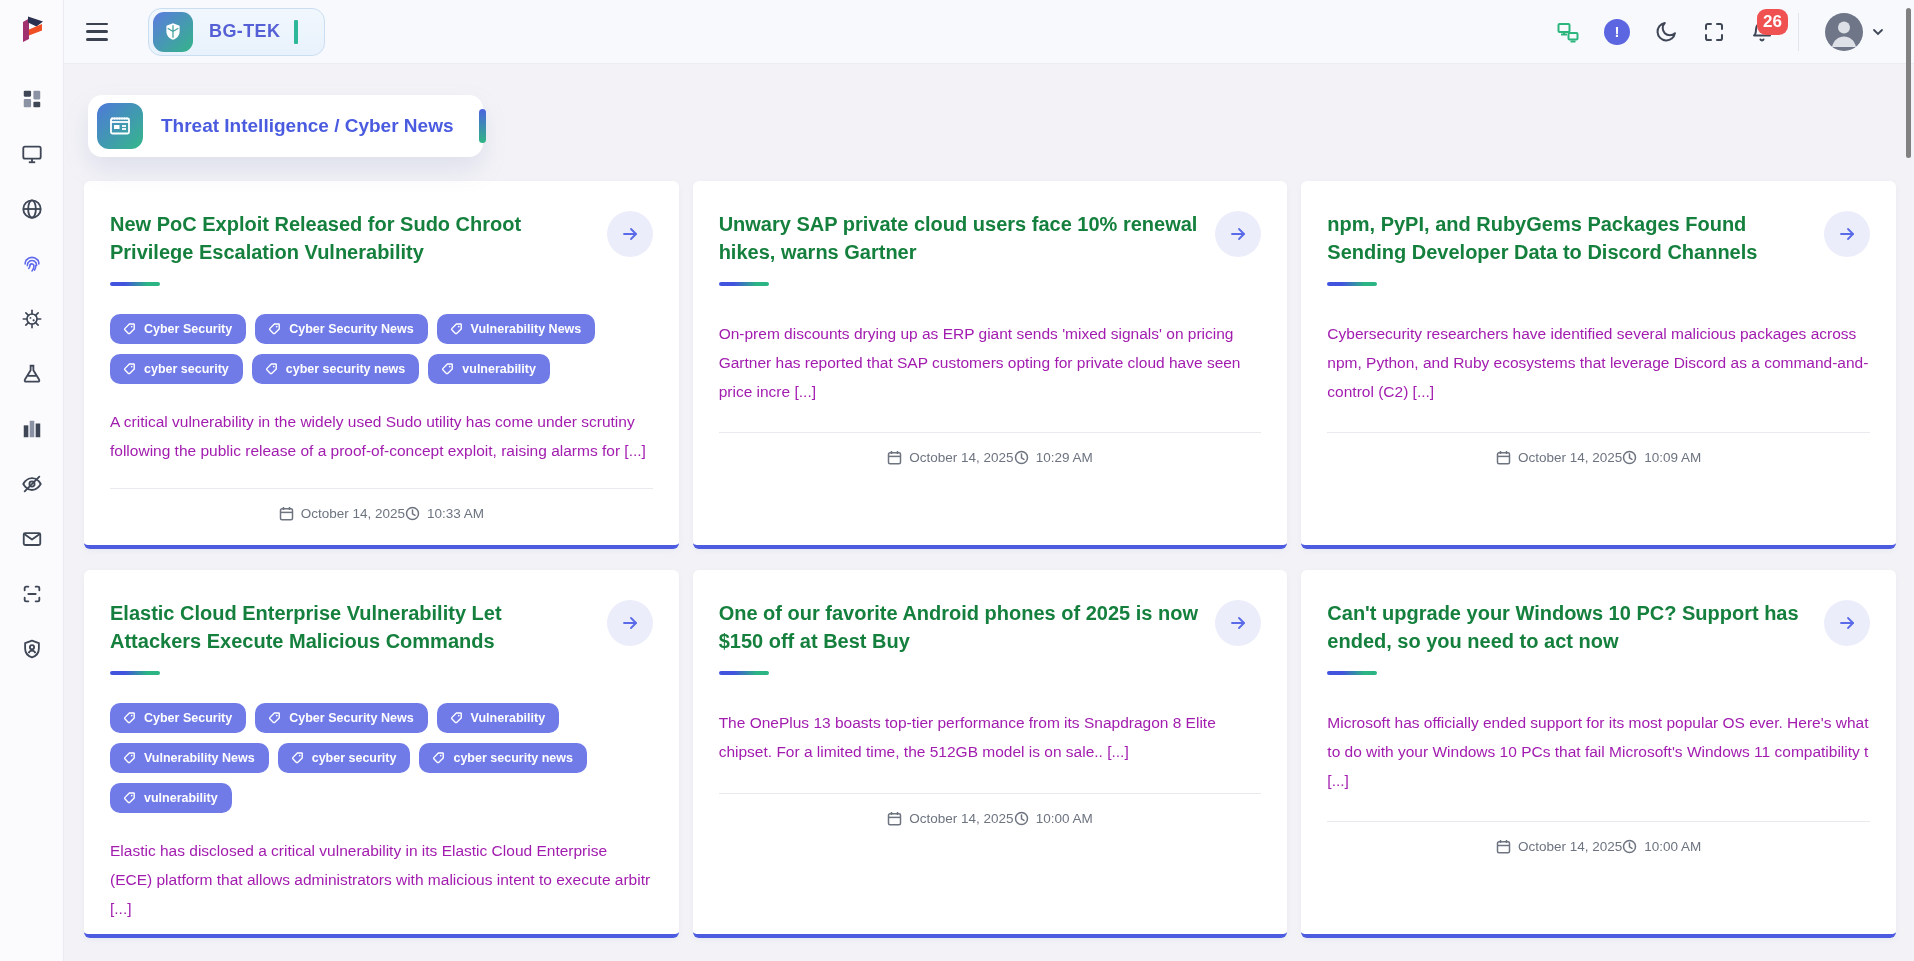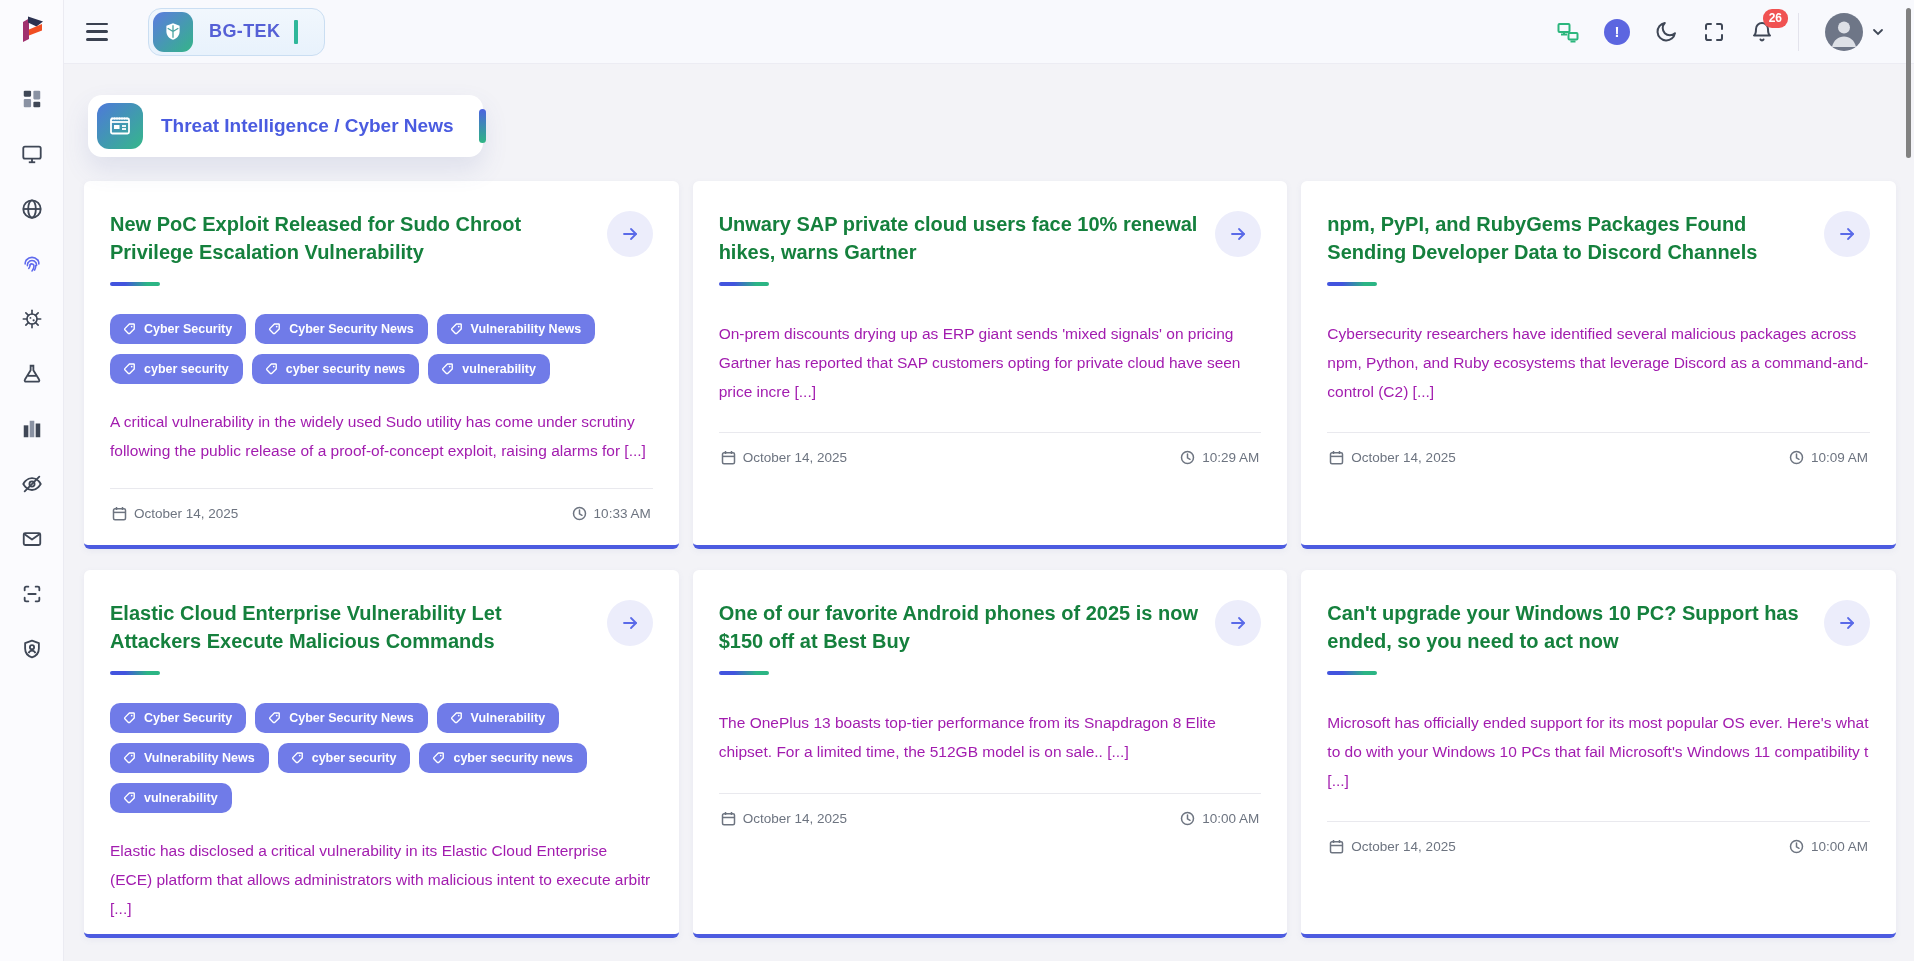--- a/index.html
+++ b/index.html
@@ -27,21 +27,21 @@
                 display:flex; align-items:center; justify-content:center; }
   .brand-text { margin-left:16px; font-size:18px; font-weight:700; color:#5560d6; letter-spacing:.4px; }
   .brand-cursor { width:4px; height:24px; background:#2fb79a; border-radius:1px; margin-left:14px; }
   .header-right { margin-left:auto; display:flex; align-items:center; gap:24px; }
   .h-icon { width:24px; height:24px; color:#3f4756; cursor:pointer; position:relative; }
   .h-icon svg { width:24px; height:24px; display:block; }
   .h-icon.green { color:#2cb67d; }
   .alert-chip { width:26px; height:26px; border-radius:50%; background:#5c66e0; color:#fff;
                 display:flex; align-items:center; justify-content:center; font-weight:700; font-size:15px; cursor:pointer; }
   .bell-wrap { position:relative; cursor:pointer; }
-  .bell-badge { position:absolute; top:-11px; right:-14px; background:#f05252; color:#fff; font-size:12px;
+  .bell-badge { position:absolute; top:-11px; right:-14px; background:#f05252; color:#fff; font-size:17px;
                 font-weight:700; padding:2px 6px; border-radius:9px; line-height:1.3; }
   .avatar-block { display:flex; align-items:center; gap:9px; padding-left:26px; border-left:1px solid #e3e3ec; cursor:pointer; }
   .avatar { width:38px; height:38px; border-radius:50%; background:#6e7687; overflow:hidden;
             display:flex; align-items:flex-end; justify-content:center; }
 
   
   .main { flex:1; overflow:hidden; background:#f3f3f7; }
   .banner { display:inline-flex; align-items:center; position:relative; margin:31px 0 0 24px;
             background:#fff; border-radius:14px; padding:8px 30px 8px 9px;
             box-shadow:0 12px 26px rgba(80,90,160,.13);text-align:center; }
@@ -60,21 +60,21 @@
   .arrow-btn { flex:0 0 46px; width:46px; height:46px; border-radius:50%; border:none; background:#ecedfb;
                color:#5a6ae8; font-size:18px; cursor:pointer; display:flex; align-items:center; justify-content:center; }
   .title-accent { margin-top:16px; width:50px; height:4px; border-radius:3px;
                   background:linear-gradient(90deg,#4254de 30%,#2bb584 75%); }
   .tags { margin-top:28px; display:flex; flex-wrap:wrap; gap:10px 9px; }
   .tag { background:#707be8; color:#fff; font-size:12.5px; font-weight:700; padding:8px 14px;
          border-radius:10px; display:inline-flex; align-items:center; gap:7px; cursor:pointer; white-space:nowrap; }
   .tag svg { width:13px; height:13px; }
   .excerpt { margin-top:27px; font-size:15.5px; line-height:1.85; color:#a21caf; }
   .card-divider { margin-top:26px; border-top:1px solid #e9e9ee; }
-  .card-footer { display:flex; justify-content:space-between; align-items:center; padding:17px 2px; 
+  .card-footer { display:flex; justify-content:center; align-items:center; padding:17px 2px; 
                  color:#6d7480; font-size:13.5px; }
   .meta { display:inline-flex; align-items:center; gap:7px; }
   .meta svg { width:15px; height:15px; }
 
   .scroll-thumb { position:fixed; right:3px; top:8px; width:5px; height:150px; background:#818181; border-radius:3px; }
 </style>
 </head>
 <body>
 
 <svg width="0" height="0" style="position:absolute">

